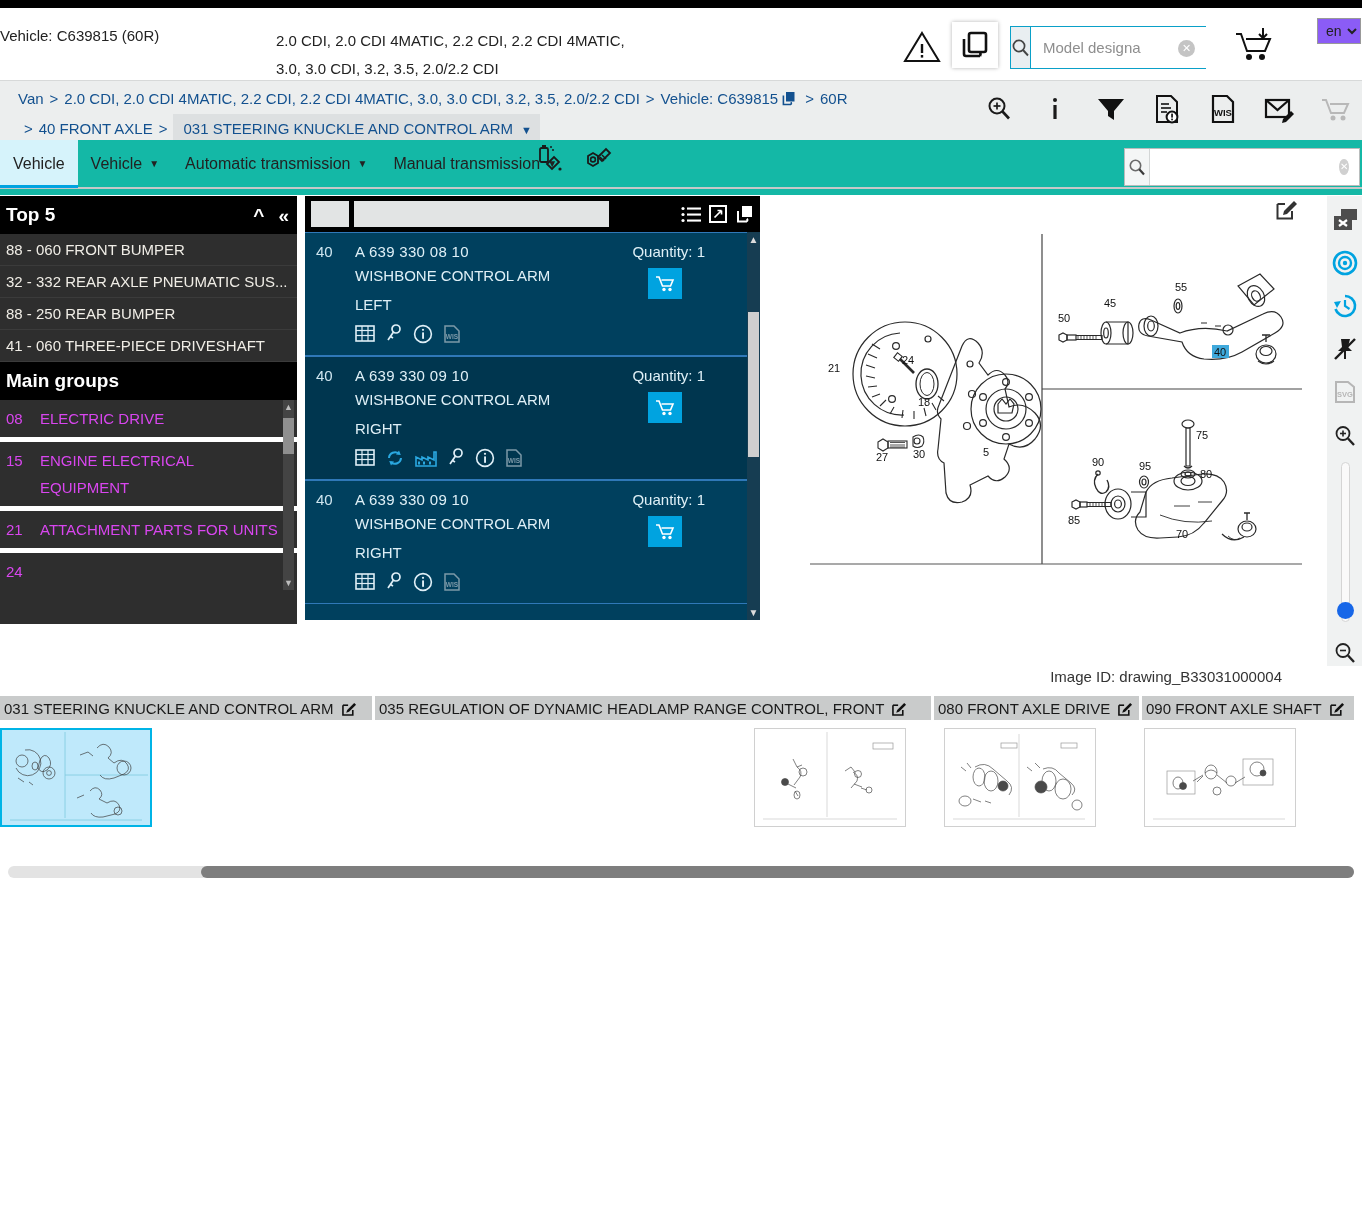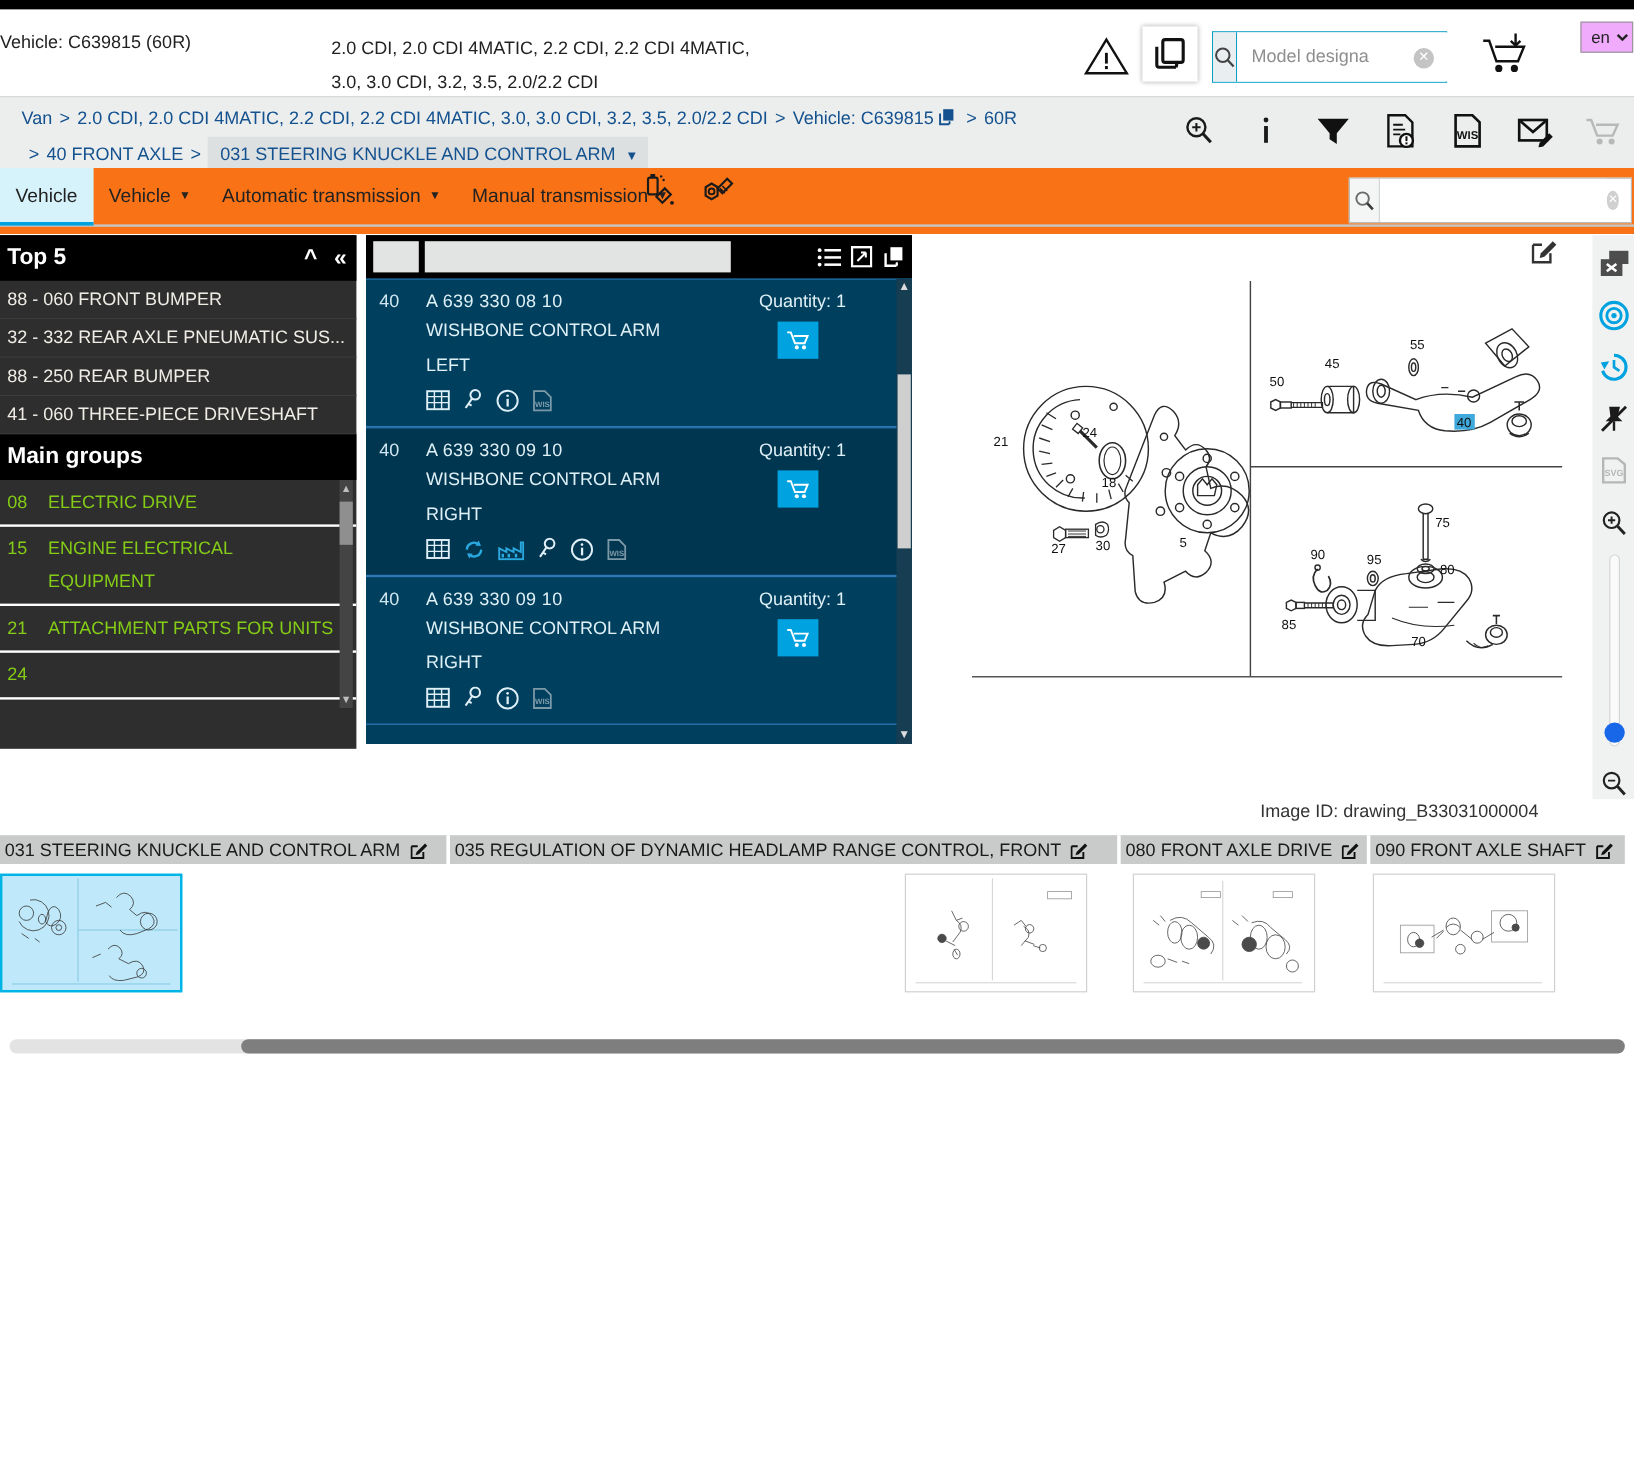--- a/index.html
+++ b/index.html
@@ -42,21 +42,21 @@
     font-family:"Liberation Sans", sans-serif; font-size:15px; color:#555; background:#fff;
   }
   .search-field::placeholder { color:#8e8e8e; }
   .search-clear {
     position:absolute; right:10px; top:13px; width:17px; height:17px; border-radius:50%;
     background:#c4c4c4; color:#fff; font-size:11px; line-height:17px; text-align:center;
   }
   .cart-hdr { position:absolute; left:1232px; top:18px; width:44px; height:40px; }
   .lang-select {
     position:absolute; left:1317px; top:10px; width:44px; height:26px;
-    border:1px solid #999; background:#f0abfc; font-size:14px; color:#222;
+    border:1px solid #999; background:#8b5cf6; font-size:14px; color:#222;
     font-family:"Liberation Sans", sans-serif; padding-left:4px;
   }
 
   
   .crumb-bar {
     position:absolute; left:0; top:80px; width:1362px; height:60px;
     background:#eceeee; border-top:1px solid #d7d9d9;
   }
   .crumbs {
     position:absolute; left:18px; top:5px; width:960px;
@@ -69,21 +69,21 @@
     color:#13518f;
   }
   .crumb-caret { display:inline-block; margin-left:8px; font-size:11px; }
   .crumb-icon { display:inline-block; vertical-align:-2px; margin:0 3px; }
   .crumb-tools { position:absolute; right:10px; top:8px; display:flex; gap:22px; align-items:center; }
   .crumb-tools .ic { width:34px; height:40px; display:flex; align-items:center; justify-content:center; }
 
   
   .tabbar {
     position:absolute; left:0; top:140px; width:1362px; height:55px;
-    background:#f97316;
+    background:#14b8a6;
   }
   .tabbar .under { position:absolute; left:0; bottom:6px; width:1362px; height:2px; background:#c6c8c8; }
   .tabs { position:absolute; left:0; top:0; display:flex; align-items:stretch; height:47px; }
   .tab {
     padding:0 13px; display:flex; align-items:center; font-size:16px; color:#222;
     position:relative; white-space:nowrap;
   }
   .tab.active { background:#d6f3fb; }
   .tab.active::after {
     content:""; position:absolute; left:0; bottom:-1px; width:100%; height:3px; background:#00a3e0;
@@ -119,21 +119,21 @@
     height:32px; display:flex; align-items:center; padding-left:6px;
     color:#f0ede6; font-size:15px; border-bottom:1px solid #3b3b3b;
     white-space:nowrap; overflow:hidden;
   }
   .sb-sub {
     height:38px; background:#000; color:#fff; display:flex; align-items:center;
     padding-left:6px; font-size:19px; font-weight:bold;
   }
   .sb-groups { position:relative; height:190px; overflow:hidden; }
   .mg-row {
-    display:flex; color:#84cc16; font-size:15px; border-bottom:2px solid #ffffff;
+    display:flex; color:#d946ef; font-size:15px; border-bottom:5px solid #ffffff;
     padding:5px 0 5px 6px; line-height:27px; min-height:32px;
   }
   .mg-num { width:34px; flex:none; }
   .mg-name { flex:1; padding-right:18px; }
   .sb-scroll {
     position:absolute; right:3px; top:0; width:11px; height:190px; background:#444;
   }
   .sb-scroll .thumb { position:absolute; left:0; top:18px; width:11px; height:36px; background:#8f8f8f; }
   .sb-scroll .ar { position:absolute; left:0; width:11px; height:14px; color:#bdbdbd; font-size:9px; text-align:center; line-height:14px; }
   .sb-scroll .ar.up { top:0; }

